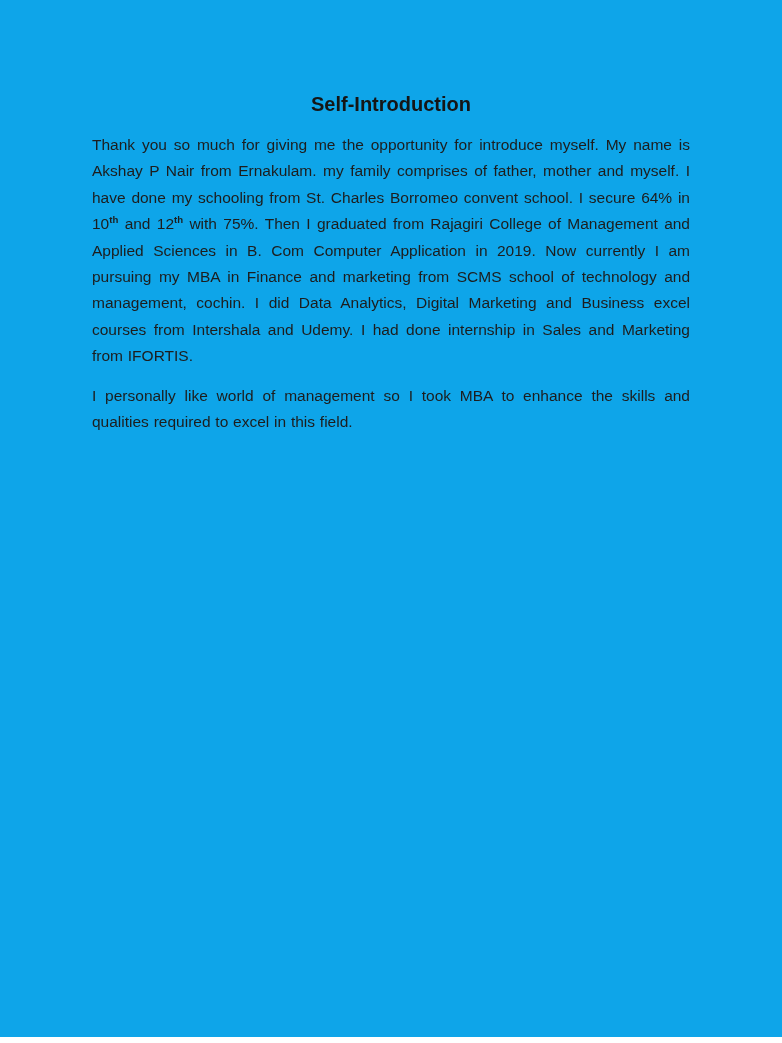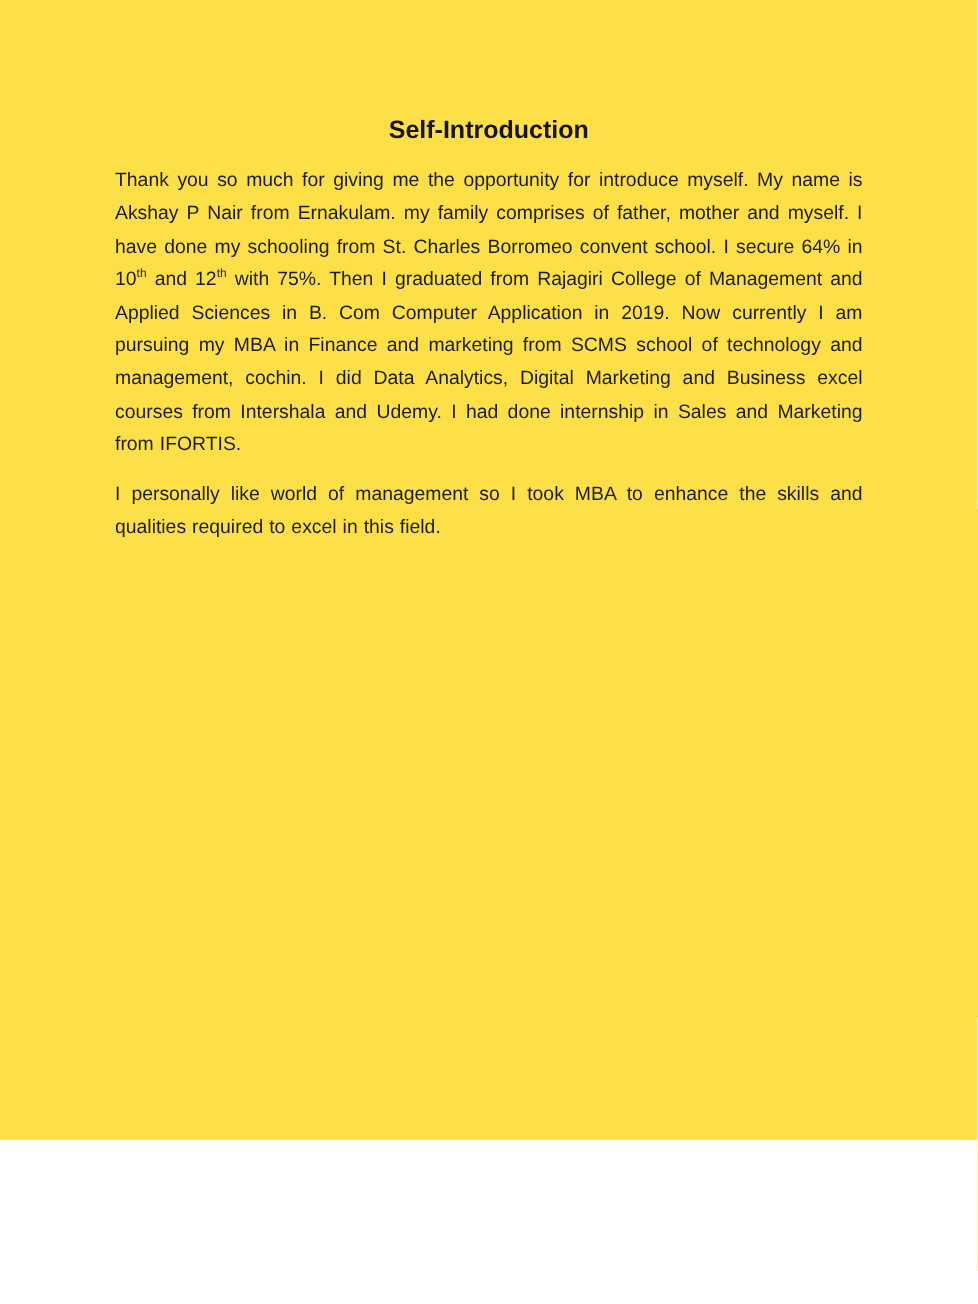--- a/index.html
+++ b/index.html
@@ -3,23 +3,23 @@
   <meta charset="utf-8">
   <style>
     html, body {
       margin: 0;
       padding: 0;
       background: #ffffff;
     }
     .page {
       position: relative;
       width: 782px;
-      height: 912px;
+      height: 1037px;
       box-sizing: border-box;
-      background: #fde047;
+      background: #0ea5e9;
       padding: 90px 92px 0 92px;
       font-family: "Liberation Sans", sans-serif;
       color: #1d1d1d;
       overflow: hidden;
     }
     .doc-title {
       margin: 0 0 14px 0;
       font-size: 20px;
       line-height: 28px;
       font-weight: bold;
@@ -34,21 +34,21 @@
       color: #1d1d1d;
       word-spacing: 0.5px;
     }
     .doc-body .para:last-child {
       margin-bottom: 12px;
     }
     .para sup {
       font-size: 0.62em;
       line-height: 0;
       vertical-align: super;
-      font-weight: normal;
+      font-weight: bold;
     }
   </style>
 </head>
 <body>
 
 <div class="page">
   <h1 class="doc-title">Self-Introduction</h1>
   <div class="doc-body">
       <p class="para"><span>Thank you so much for giving me the opportunity for introduce myself. My name is Akshay P Nair from Ernakulam. my family comprises of father, mother and myself. I have done my schooling from St. Charles Borromeo convent school. I secure 64% in 10</span><sup>th</sup><span> and 12</span><sup>th</sup><span> with 75%. Then I graduated from Rajagiri College of Management and Applied Sciences in B. Com Computer Application in 2019. Now currently I am pursuing my MBA in Finance and marketing from SCMS school of technology and management, cochin. I did Data Analytics, Digital Marketing and Business excel courses from Intershala and Udemy. I had done internship in Sales and Marketing from IFORTIS.</span></p>
       <p class="para"><span>I personally like world of management so I took MBA to enhance the skills and qualities required  to excel in this field.</span></p>

